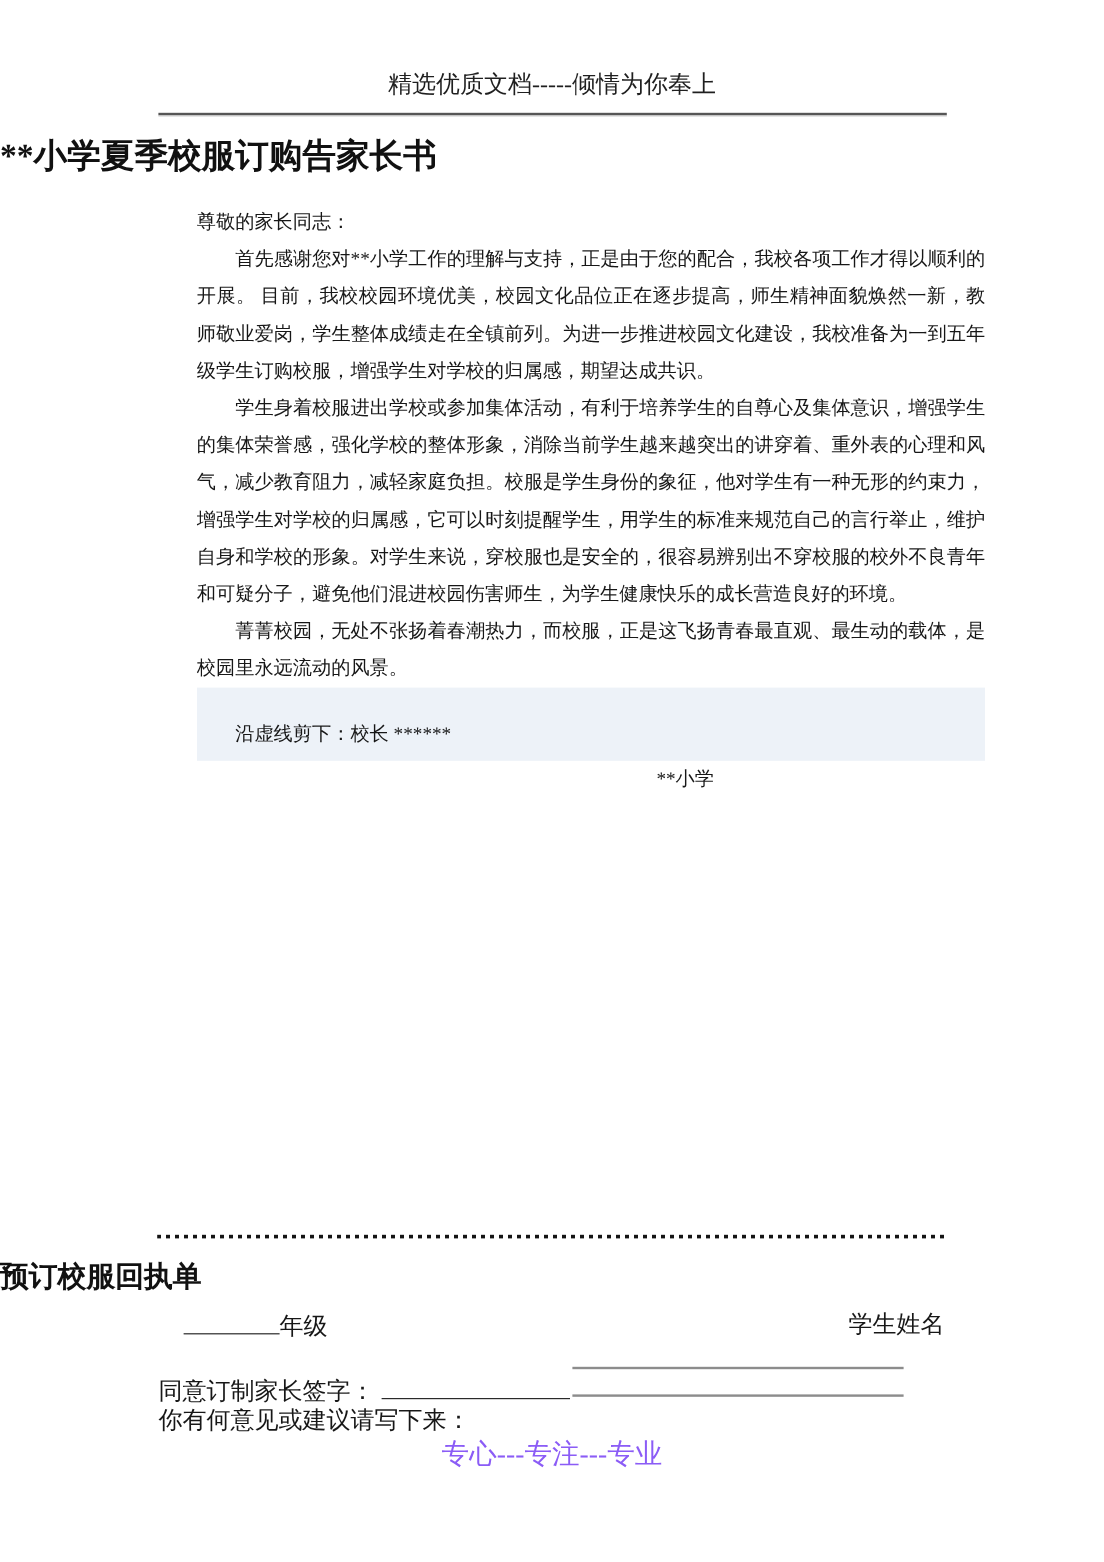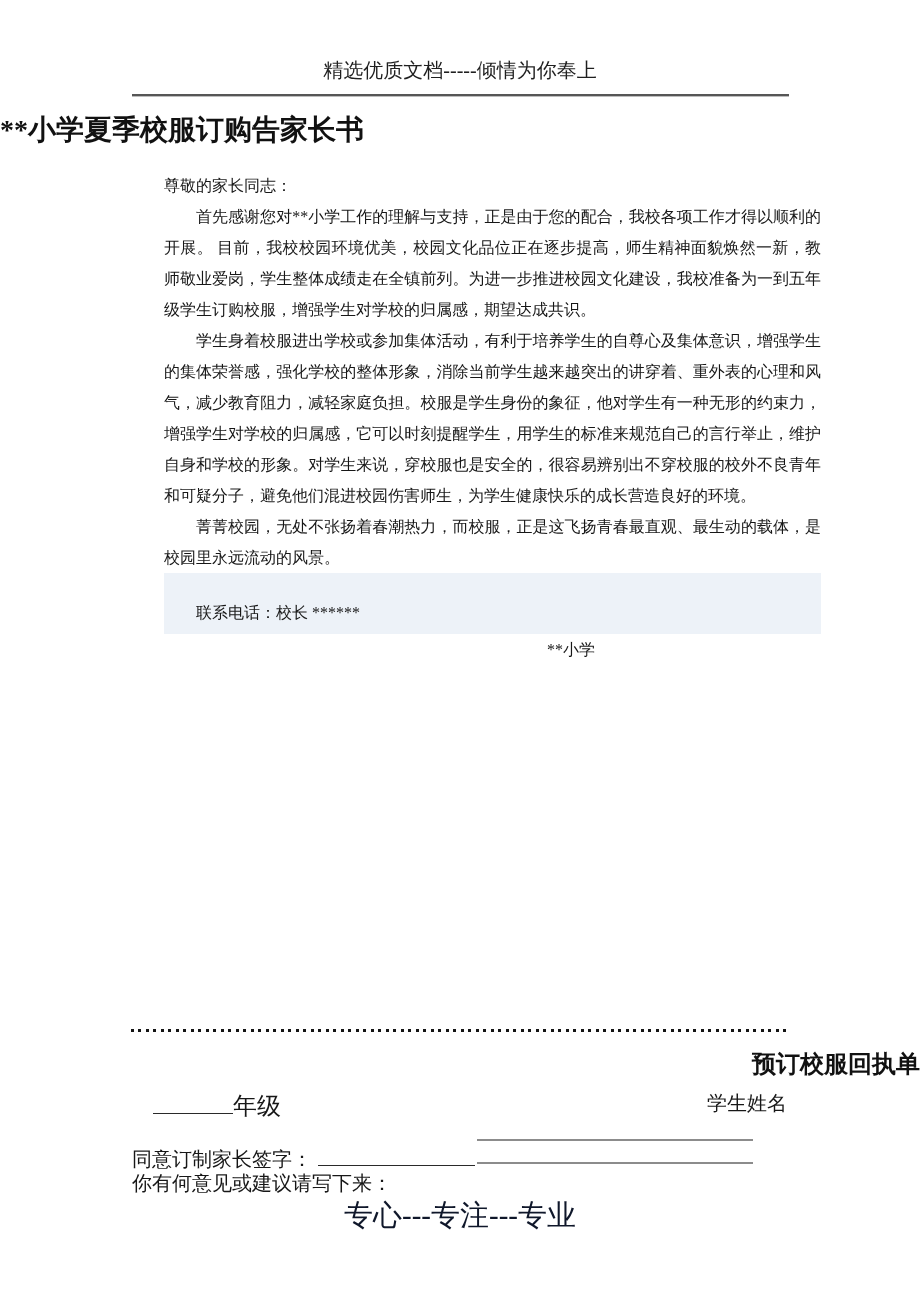--- a/index.html
+++ b/index.html
@@ -36,64 +36,64 @@
   .para { text-indent: 2em; }
   .hl-block { padding: 2px 0 6px 0; }
   .hl-spacer { height: 22px; }
   .signature-block { margin-left: 383px; }
   .dotted-rule {
     position: absolute; top: 1029px; left: 131px; width: 659px; height: 3px;
     background: repeating-linear-gradient(to right, #141414 0 3px, transparent 3px 7.5px);
   }
   .slip-title {
     position: absolute; top: 1048px; left: 0; width: 100%;
-    text-align: right; font-size: 24px; font-weight: bold; color: #111;
+    text-align: left; font-size: 24px; font-weight: bold; color: #111;
   }
-  .grade-field { position: absolute; top: 1090px; left: 153px; font-size: 24px; }
+  .grade-field { position: absolute; top: 1090px; left: 153px; font-size: 20px; }
   .blank-short {
     display: inline-block; width: 80px; height: 22px;
     border-bottom: 1px solid #2a2a2a; vertical-align: baseline;
   }
   .student-name-label { position: absolute; top: 1090px; left: 707px; font-size: 20px; }
   .write-line {
     position: absolute; left: 477px; width: 276px; height: 0;
     border-top: 2px solid #8c8c8c;
   }
   .write-line.first { top: 1139px; }
   .write-line.second { top: 1162px; }
   .sign-row { position: absolute; top: 1144px; left: 132px; font-size: 20px; }
   .blank-mid {
     display: inline-block; width: 157px; height: 22px;
     border-bottom: 1px solid #2a2a2a; vertical-align: baseline; margin-left: 6px;
   }
   .comments-row { position: absolute; top: 1170px; left: 132px; font-size: 20px; }
   .footer-slogan {
     position: absolute; top: 1196px; left: 0; width: 100%;
-    text-align: center; font-size: 29px; color: #0f172a;
+    text-align: center; font-size: 23px; color: #8b5cf6;
   }
 </style>
 </head>
 <body>
 
 <div class="page">
 
   <div class="watermark">精选优质文档-----倾情为你奉上</div>
   <div class="header-rule"></div>
 
   <div class="doc-title">**小学夏季校服订购告家长书</div>
 
   <div class="letter-body">
     <div class="salutation">尊敬的家长同志：</div>
     <div class="para">首先感谢您对**小学工作的理解与支持，正是由于您的配合，我校各项工作才得以顺利的开展。 目前，我校校园环境优美，校园文化品位正在逐步提高，师生精神面貌焕然一新，教师敬业爱岗，学生整体成绩走在全镇前列。为进一步推进校园文化建设，我校准备为一到五年级学生订购校服，增强学生对学校的归属感，期望达成共识。</div>
     <div class="para">学生身着校服进出学校或参加集体活动，有利于培养学生的自尊心及集体意识，增强学生的集体荣誉感，强化学校的整体形象，消除当前学生越来越突出的讲穿着、重外表的心理和风气，减少教育阻力，减轻家庭负担。校服是学生身份的象征，他对学生有一种无形的约束力，增强学生对学校的归属感，它可以时刻提醒学生，用学生的标准来规范自己的言行举止，维护自身和学校的形象。对学生来说，穿校服也是安全的，很容易辨别出不穿校服的校外不良青年和可疑分子，避免他们混进校园伤害师生，为学生健康快乐的成长营造良好的环境。</div>
     <div class="para">菁菁校园，无处不张扬着春潮热力，而校服，正是这飞扬青春最直观、最生动的载体，是校园里永远流动的风景。</div>
 
     <div class="hl-block" style="background: rgb(237, 242, 248);">
       <div class="hl-spacer"></div>
-      <div class="para">联系电话：校长 ******</div>
+      <div class="para">沿虚线剪下：校长 ******</div>
     </div>
 
     <div class="signature-block">
       <div>**小学</div>
 
     </div>
   </div>
 
   <div class="dotted-rule"></div>
 

